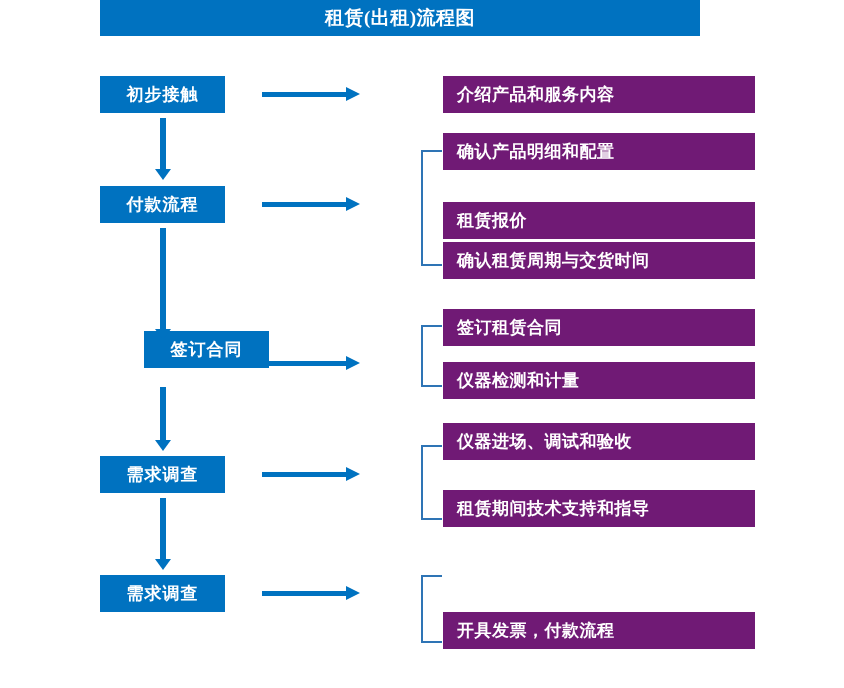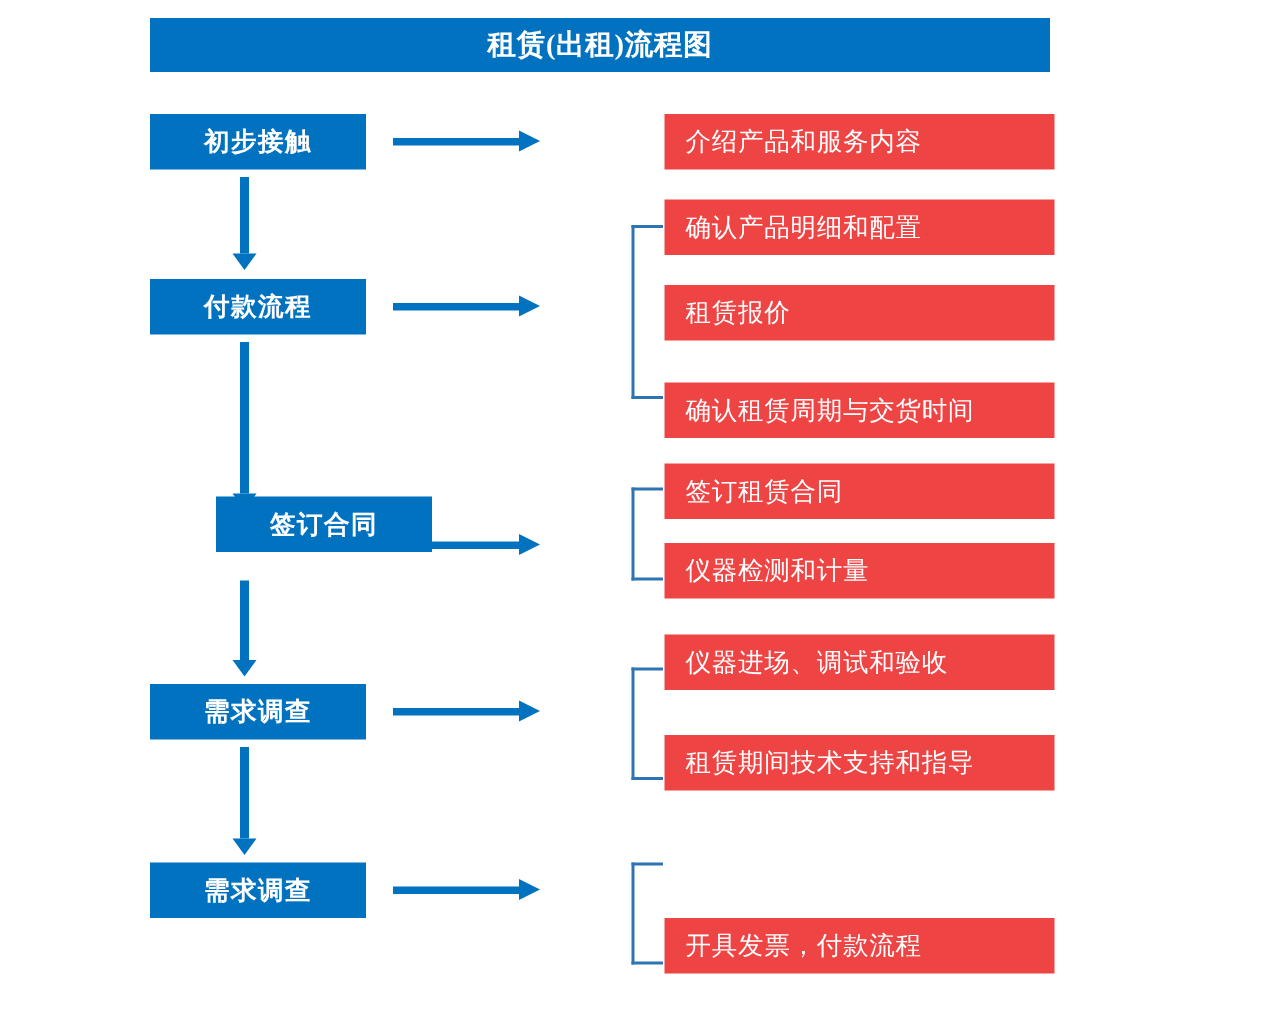--- a/index.html
+++ b/index.html
@@ -16,59 +16,59 @@
   #canvas {
     position: relative;
     width: 844px;
     height: 688px;
   }
 
   
   .title-bar {
     position: absolute;
     left: 100px;
-    top: 12px;
+    top: 0;
     width: 600px;
     height: 36px;
     background: #0072C0;
     color: #ffffff;
     font-size: 19px;
     font-weight: bold;
     display: flex;
     align-items: center;
     justify-content: center;
     letter-spacing: 0.5px;
   }
 
   
   .stage-box {
     position: absolute;
     left: 100px;
-    width: 144px;
+    width: 125px;
     height: 37px;
     background: #0072C0;
     color: #ffffff;
     font-size: 17px;
     font-weight: bold;
     display: flex;
     align-items: center;
     justify-content: center;
     letter-spacing: 1px;
   }
 
   
   .detail-box {
     position: absolute;
     left: 443px;
-    width: 260px;
+    width: 312px;
     height: 37px;
-    background: #ef4444;
+    background: #701a75;
     color: #ffffff;
     font-size: 17px;
-    font-weight: normal;
+    font-weight: bold;
     display: flex;
     align-items: center;
     padding-left: 14px;
     box-sizing: border-box;
     letter-spacing: 0.5px;
   }
 
   
   .h-arrow {
     position: absolute;
@@ -180,21 +180,21 @@
       <div class="head"></div>
   </div>
 
   <div class="bracket" style="top:150px; height:116px;"></div>
   <div class="bracket" style="top:325px; height:62px;"></div>
   <div class="bracket" style="top:445px; height:75px;"></div>
   <div class="bracket" style="top:575px; height:68px;"></div>
 
   <div class="detail-box" style="top:76px;">介绍产品和服务内容</div>
   <div class="detail-box" style="top:133px;">确认产品明细和配置</div>
-  <div class="detail-box" style="top:190px;">租赁报价</div>
-  <div class="detail-box" style="top:255px;">确认租赁周期与交货时间</div>
+  <div class="detail-box" style="top:202px;">租赁报价</div>
+  <div class="detail-box" style="top:242px;">确认租赁周期与交货时间</div>
   <div class="detail-box" style="top:309px;">签订租赁合同</div>
   <div class="detail-box" style="top:362px;">仪器检测和计量</div>
   <div class="detail-box" style="top:423px;">仪器进场、调试和验收</div>
   <div class="detail-box" style="top:490px;">租赁期间技术支持和指导</div>
   <div class="detail-box" style="top:612px;">开具发票，付款流程</div>
 
 </div>
 
 </body></html>

